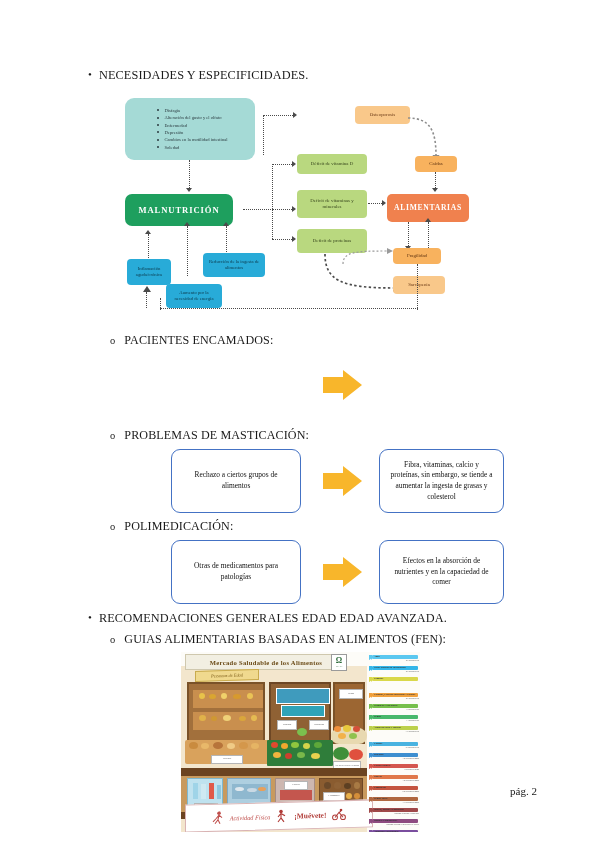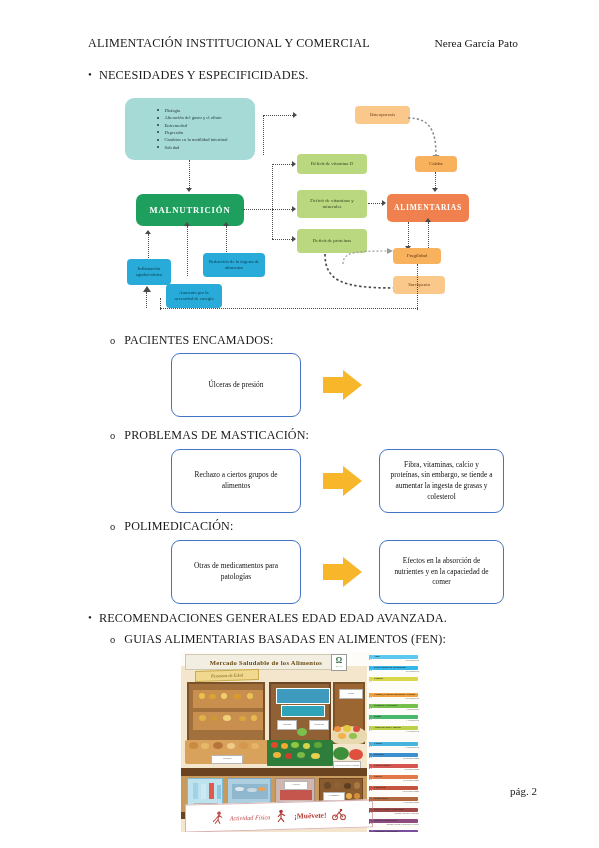--- a/index.html
+++ b/index.html
@@ -88,24 +88,20 @@
   .lg-txt{position:absolute;left:5px;top:-.3px;font-size:2.5px;color:#333;white-space:nowrap;font-weight:700;}
   .lg-sub{position:absolute;right:0;top:4.2px;font-size:1.9px;color:#555;white-space:nowrap;}
 
   .pg{position:absolute;right:62px;top:785px;font-size:11px;}
 </style>
 </head>
 <body>
 
 <div class="page">
 
-  <div class="hdr">
-    <div class="hdr-title">ALIMENTACIÓN INSTITUCIONAL  Y COMERCIAL</div>
-    <div class="hdr-author">Nerea García Pato</div>
-  </div>
 
   <div class="l1" style="left:88px;top:68px;">
     <span class="mk">•</span>
     <span>NECESIDADES Y ESPECIFICIDADES.</span>
   </div>
 
   <div class="map">
 
     <div class="node n-sym" style="left:0px;top:0px;width:130px;height:62px;">
       <ul>
@@ -114,21 +110,21 @@
         <li>Enfermedad</li>
         <li>Depresión</li>
         <li>Cambios en la motilidad intestinal</li>
         <li>Soledad</li>
       </ul>
     </div>
 
     <div class="dot-v" style="left:64px;top:62px;height:30px;"></div>
     <div class="ahead ar-d" style="left:61px;top:90px;"></div>
 
-    <div class="node n-main" style="left:11px;top:96px;width:108px;height:32px;">MALNUTRICIÓN</div>
+    <div class="node n-main" style="left:0;top:96px;width:108px;height:32px;">MALNUTRICIÓN</div>
 
     <div class="dot-v" style="left:23px;top:136px;height:26px;"></div>
     <div class="ahead ar-u" style="left:20px;top:132px;"></div>
     <div class="dot-v" style="left:62px;top:128px;height:50px;"></div>
     <div class="ahead ar-u" style="left:59px;top:124px;"></div>
     <div class="dot-v" style="left:101px;top:128px;height:28px;"></div>
     <div class="ahead ar-u" style="left:98px;top:124px;"></div>
 
     <div class="node n-blue" style="left:2px;top:161px;width:44px;height:26px;">Inflamación aguda/crónica</div>
     <div class="node n-blue" style="left:41px;top:186px;width:56px;height:24px;">Aumento por la necesidad de energía</div>
@@ -193,21 +189,20 @@
     <div class="dot-v" style="left:292px;top:166px;height:46px;"></div>
     <div class="dot-h" style="left:35px;top:210px;width:258px;"></div>
     <div class="dot-v" style="left:35px;top:200px;height:12px;"></div>
   </div>
 
   <div class="l2" style="left:110px;top:333px;">
     <span class="mk">o</span>
     <span>PACIENTES ENCAMADOS:</span>
   </div>
   <div class="ce" style="left:171px;top:353px;width:333px;">
-    <div class="ce-box ce-left">Úlceras de presión</div>
     <div class="ce-arrow">
       <svg viewBox="0 0 40 32" width="40" height="32">
         <polygon points="0,8 20,8 20,1 39,16 20,31 20,24 0,24" fill="#f8b62b"></polygon>
       </svg>
     </div>
   </div>
 
   <div class="l2" style="left:110px;top:428px;">
     <span class="mk">o</span>
     <span>PROBLEMAS DE MASTICACIÓN:</span>

